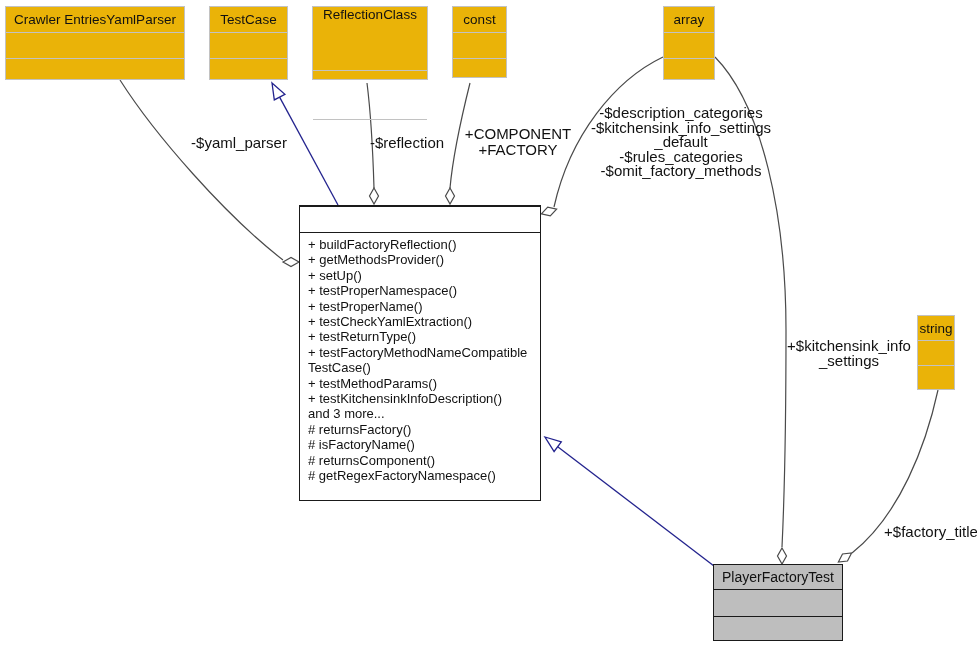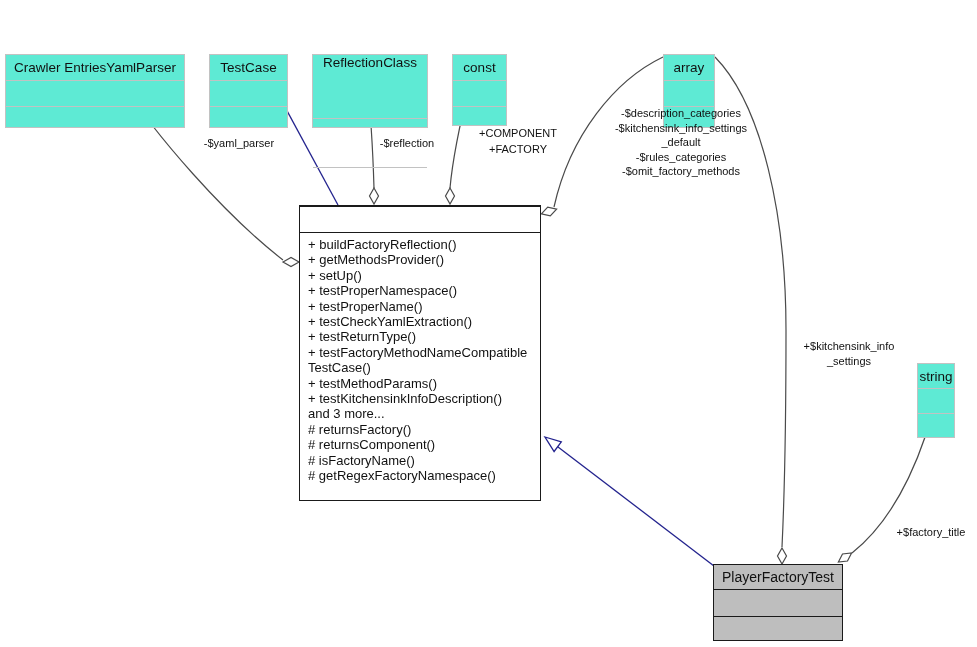--- a/index.html
+++ b/index.html
@@ -28,25 +28,24 @@
     left:0;top:0;
     pointer-events:none;
   }
   .edge-agg{fill:none;stroke:var(--aggregation);stroke-width:1.2;}
   .edge-inh{fill:none;stroke:var(--inheritance);stroke-width:1.3;}
   .diamond{fill:#ffffff;stroke:var(--aggregation);stroke-width:1.2;}
   .inh-arrow{fill:#ffffff;stroke:var(--inheritance);stroke-width:1.3;}
 
   .ubox{
     position:absolute;
-    background:#5eead4;
+    background:#eab308;
     border:1px solid var(--plain-border);
     display:flex;
     flex-direction:column;
-    margin-top:48px;
   }
   .ubox .row{
     border-top:1px solid var(--plain-border);
   }
   .ubox .title{
     border-top:none;
     display:flex;
     align-items:center;
     justify-content:center;
     font-size:13.5px;
@@ -76,21 +75,21 @@
     font-size:13px;
   }
   .methods .m{
     line-height:15.4px;
     white-space:nowrap;
   }
   .edge-label{
     position:absolute;
     transform:translateX(-50%);
     text-align:center;
-    font-size:11px;
+    font-size:15px;
     line-height:14.6px;
     white-space:nowrap;
     color:var(--text);
   }
 </style>
 </head>
 <body>
 
 <div id="canvas">
 
@@ -166,22 +165,22 @@
       <div class="m">+ testProperNamespace()</div>
       <div class="m">+ testProperName()</div>
       <div class="m">+ testCheckYamlExtraction()</div>
       <div class="m">+ testReturnType()</div>
       <div class="m">+ testFactoryMethodNameCompatible</div>
       <div class="m">TestCase()</div>
       <div class="m">+ testMethodParams()</div>
       <div class="m">+ testKitchensinkInfoDescription()</div>
       <div class="m">and 3 more...</div>
       <div class="m"># returnsFactory()</div>
+      <div class="m"># isFactoryName()</div>
       <div class="m"># returnsComponent()</div>
-      <div class="m"># isFactoryName()</div>
       <div class="m"># getRegexFactoryNamespace()</div>
     </div>
   </div>
 
   <div class="darkbox highlight" style="left:713px;top:564px;width:130px;height:77px;">
     <div class="row title" style="height:24px;">PlayerFactoryTest</div>
     <div class="row" style="height:27px;"></div>
     <div class="row" style="flex:1;"></div>
   </div>
 

